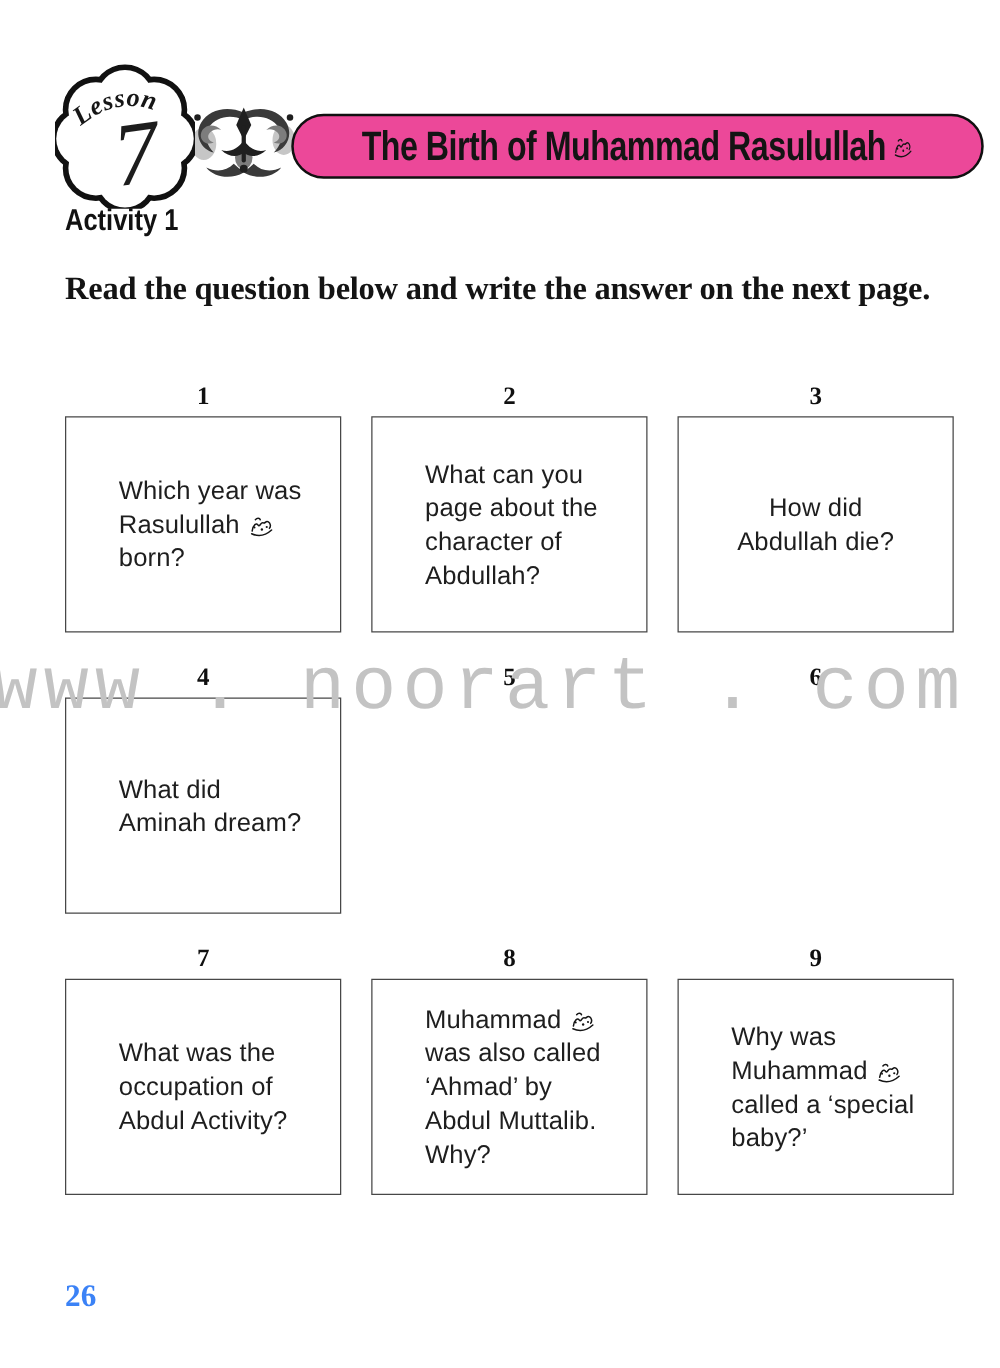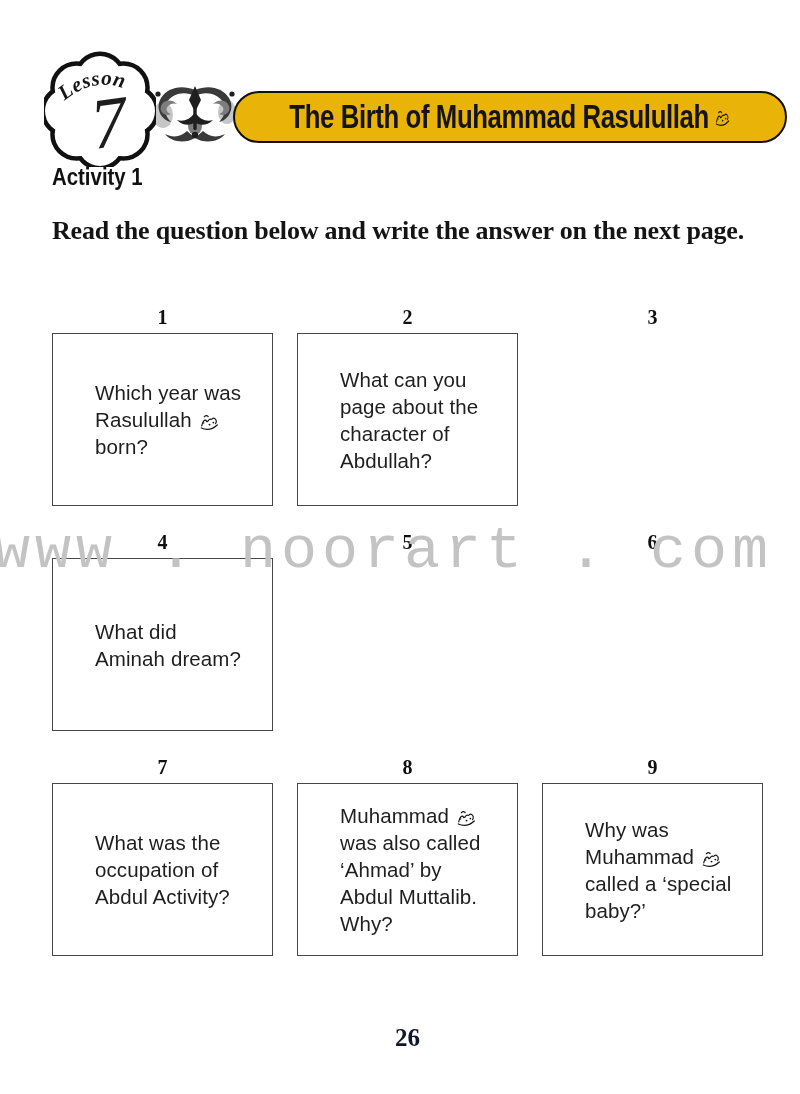--- a/index.html
+++ b/index.html
@@ -6,21 +6,21 @@
   .page{
     position:relative;width:800px;height:1094px;background:#ffffff;
     font-family:"Liberation Sans",sans-serif;color:#1a1a1a;overflow:hidden;
   }
 
   
   .badge{position:absolute;left:44px;top:51px;width:112px;height:116px;z-index:3;}
   .ornament{position:absolute;left:147px;top:82px;width:96px;height:64px;z-index:1;}
   .title-pill{
     position:absolute;left:233px;top:91px;width:550px;height:48px;z-index:2;
-    border:2.5px solid #101010;border-radius:26px;background:#eab308;
+    border:2.5px solid #101010;border-radius:26px;background:#ec4899;
     display:flex;align-items:center;justify-content:center;white-space:nowrap;
   }
   .title-text{
     font-weight:bold;font-size:33px;letter-spacing:-0.5px;color:#141414;
     transform:scaleX(0.78);transform-origin:center center;
     display:inline-flex;align-items:center;gap:6px;
   }
   .activity{
     position:absolute;left:52px;top:163px;font-weight:bold;font-size:24px;color:#111;
     transform:scaleX(0.85);transform-origin:left center;letter-spacing:0px;
@@ -55,22 +55,22 @@
 
   
   .watermark{
     position:absolute;left:-6px;top:521px;width:820px;z-index:10;
     font-family:"Liberation Mono",monospace;font-size:60px;line-height:60px;
     letter-spacing:5px;color:#c3c3c3;white-space:nowrap;pointer-events:none;
   }
 
   
   .footer{
-    position:absolute;left:52px;top:1024px;width:711px;text-align:center;
-    font-family:"Liberation Serif",serif;font-weight:bold;font-size:25px;color:#0f172a;
+    position:absolute;left:52px;top:1024px;width:711px;
+    font-family:"Liberation Serif",serif;font-weight:bold;font-size:25px;color:#3b82f6;
   }
 
   
   .saw-icon{display:inline-block;vertical-align:-4px;margin:0 1px;}
   .title-text .saw-icon{vertical-align:-3px;}
 </style>
 </head>
 <body>
 
 <div class="page">
@@ -178,20 +178,24 @@
       <div class="qbox">
         <div class="qtext saw-rep">What can you
 page about the
 character of
 Abdullah?</div>
       </div>
     </div>
 
     <div class="cell">
       <div class="qnum">3</div>
+      <div class="qbox center">
+        <div class="qtext saw-rep">How did
+Abdullah die?</div>
+      </div>
     </div>
 
     <div class="cell">
       <div class="qnum">4</div>
       <div class="qbox">
         <div class="qtext saw-rep">What did
 Aminah dream?</div>
       </div>
     </div>
 

